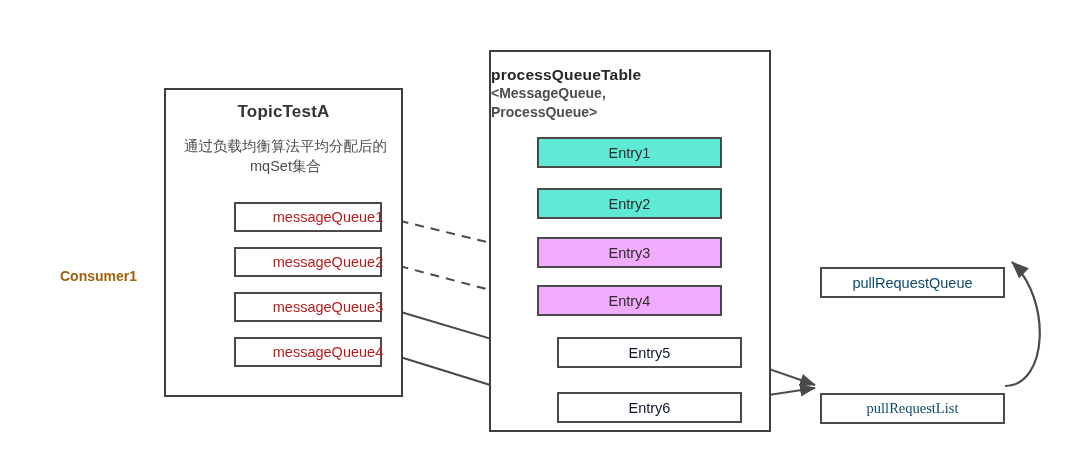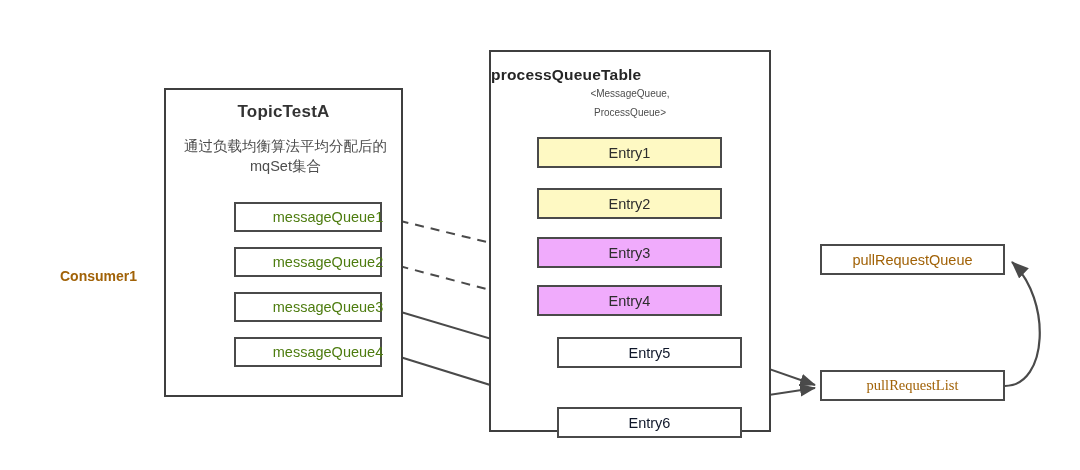--- a/index.html
+++ b/index.html
@@ -63,66 +63,68 @@
     color:#a16207;
     white-space:nowrap;
   }
 
   
   .mq-box{
     left:234px;
     width:148px;
     height:30px;
     font-size:14.5px;
-    color:#4d7c0f;
+    color:#b91c1c;
     border:2px solid #4a4a4a;
     padding-left:40px;
   }
 
   
   #pqt-box{ left:489px; top:50px; width:282px; height:382px; }
   .pqt-title{
     position:absolute;
     left:0; top:14px; width:100%;
     text-align:left;
     font-size:15.5px;
     font-weight:bold;
     color:#262626;
     letter-spacing:.2px;
   }
   .pqt-generic{
     position:absolute;
     left:0; top:32px; width:100%;
-    text-align:center;
-    font-size:10px;
+    text-align:left;
+    font-size:14px;
     line-height:19px;
     color:#4d4d4d;
+    font-weight:bold;
   }
 
   
   .entry-box{
     left:537px;
     width:185px;
     height:31px;
     font-size:14.5px;
     color:#333333;
     border:2px solid #4a4a4a;
   }
-  .entry-box.red{ background:#fef9c3; color:#2d2d2d; }
+  .entry-box.red{ background:#5eead4; color:#2d2d2d; }
   .entry-box.green{ background:#f0abfc; color:#2d2d2d; }
   .entry-box.white{ background:#ffffff; color:#0f172a;margin-left:20px; }
 
   
   .pr-box{
     left:820px;
     width:185px;
     height:31px;
     font-size:14.5px;
-    color:#a16207;
-    border:2px solid #4a4a4a;
+    color:#0c4a6e;
+    border:2px solid #4a4a4a;
+    margin-top:23px;
   }
   #pull-request-queue{ top:244px; }
   #pull-request-list{ top:370px;font-family:Liberation Serif, serif; }
 
   
   #lines{
     position:absolute;
     left:0; top:0;
     width:1080px; height:470px;
     pointer-events:none;
@@ -200,21 +202,21 @@
   </div>
   <div class="box entry-box green" style="top:237px">
     <span>Entry3</span>
   </div>
   <div class="box entry-box green" style="top:285px">
     <span>Entry4</span>
   </div>
   <div class="box entry-box white" style="top:337px">
     <span>Entry5</span>
   </div>
-  <div class="box entry-box white" style="top:407px">
+  <div class="box entry-box white" style="top:392px">
     <span>Entry6</span>
   </div>
 
   <div id="pull-request-queue" class="box pr-box">
     <span>pullRequestQueue</span>
   </div>
   <div id="pull-request-list" class="box pr-box">
     <span>pullRequestList</span>
   </div>
 

